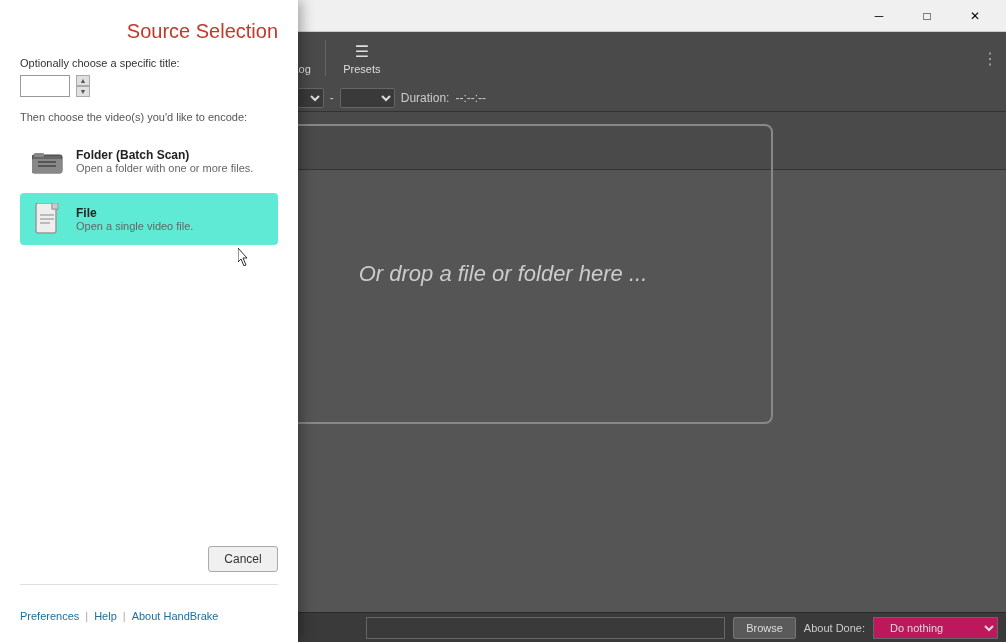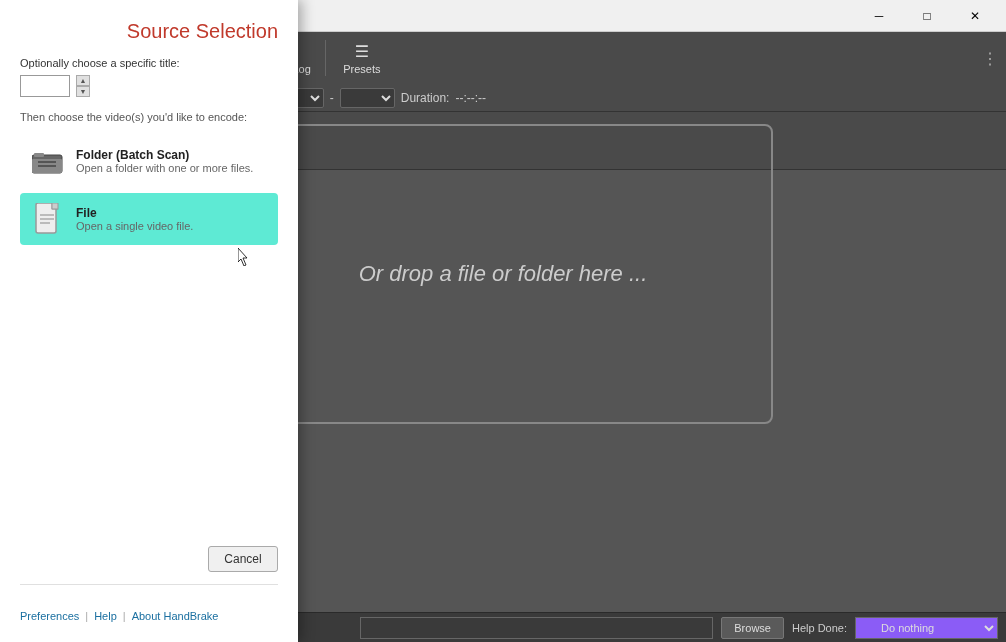--- a/index.html
+++ b/index.html
@@ -242,25 +242,25 @@
       font-size: 11px;
       cursor: pointer;
       border-radius: 2px;
     }
     .when-done {
       color: #ccc;
       font-size: 11px;
     }
     .when-done-select {
       height: 22px;
-      background: #8b5cf6;
+      background: #be185d;
       border: 1px solid #666;
       color: #ddd;
       font-size: 11px;
-      padding: 0 21px;
+      padding: 0 12px;
     }
 
     
     .overlay {
       position: absolute;
       top: 0;
       left: 0;
       width: 298px;
       height: 642px;
       background: #fff;
@@ -471,21 +471,21 @@
       <div style="height:20px;"></div>
       <div class="drop-zone">
         <span class="drop-zone-text">Or drop a file or folder here ...</span>
       </div>
     </div>
 
     <div class="status-bar">
       <div class="status-text"></div>
       <input type="text" style="flex: 1 1 0%; height: 22px; background: rgb(58, 58, 58); border: 1px solid rgb(102, 102, 102); color: rgb(221, 221, 221); font-size: 11px; padding: 0px 4px;">
       <button class="browse-btn">Browse</button>
-      <span class="when-done">Help Done:</span>
+      <span class="when-done">About Done:</span>
       <select class="when-done-select">
         <option>Do nothing</option>
         <option>Shutdown</option>
         <option>Sleep</option>
         <option>Quit HandBrake</option>
       </select>
     </div>
 
   </div>
 

